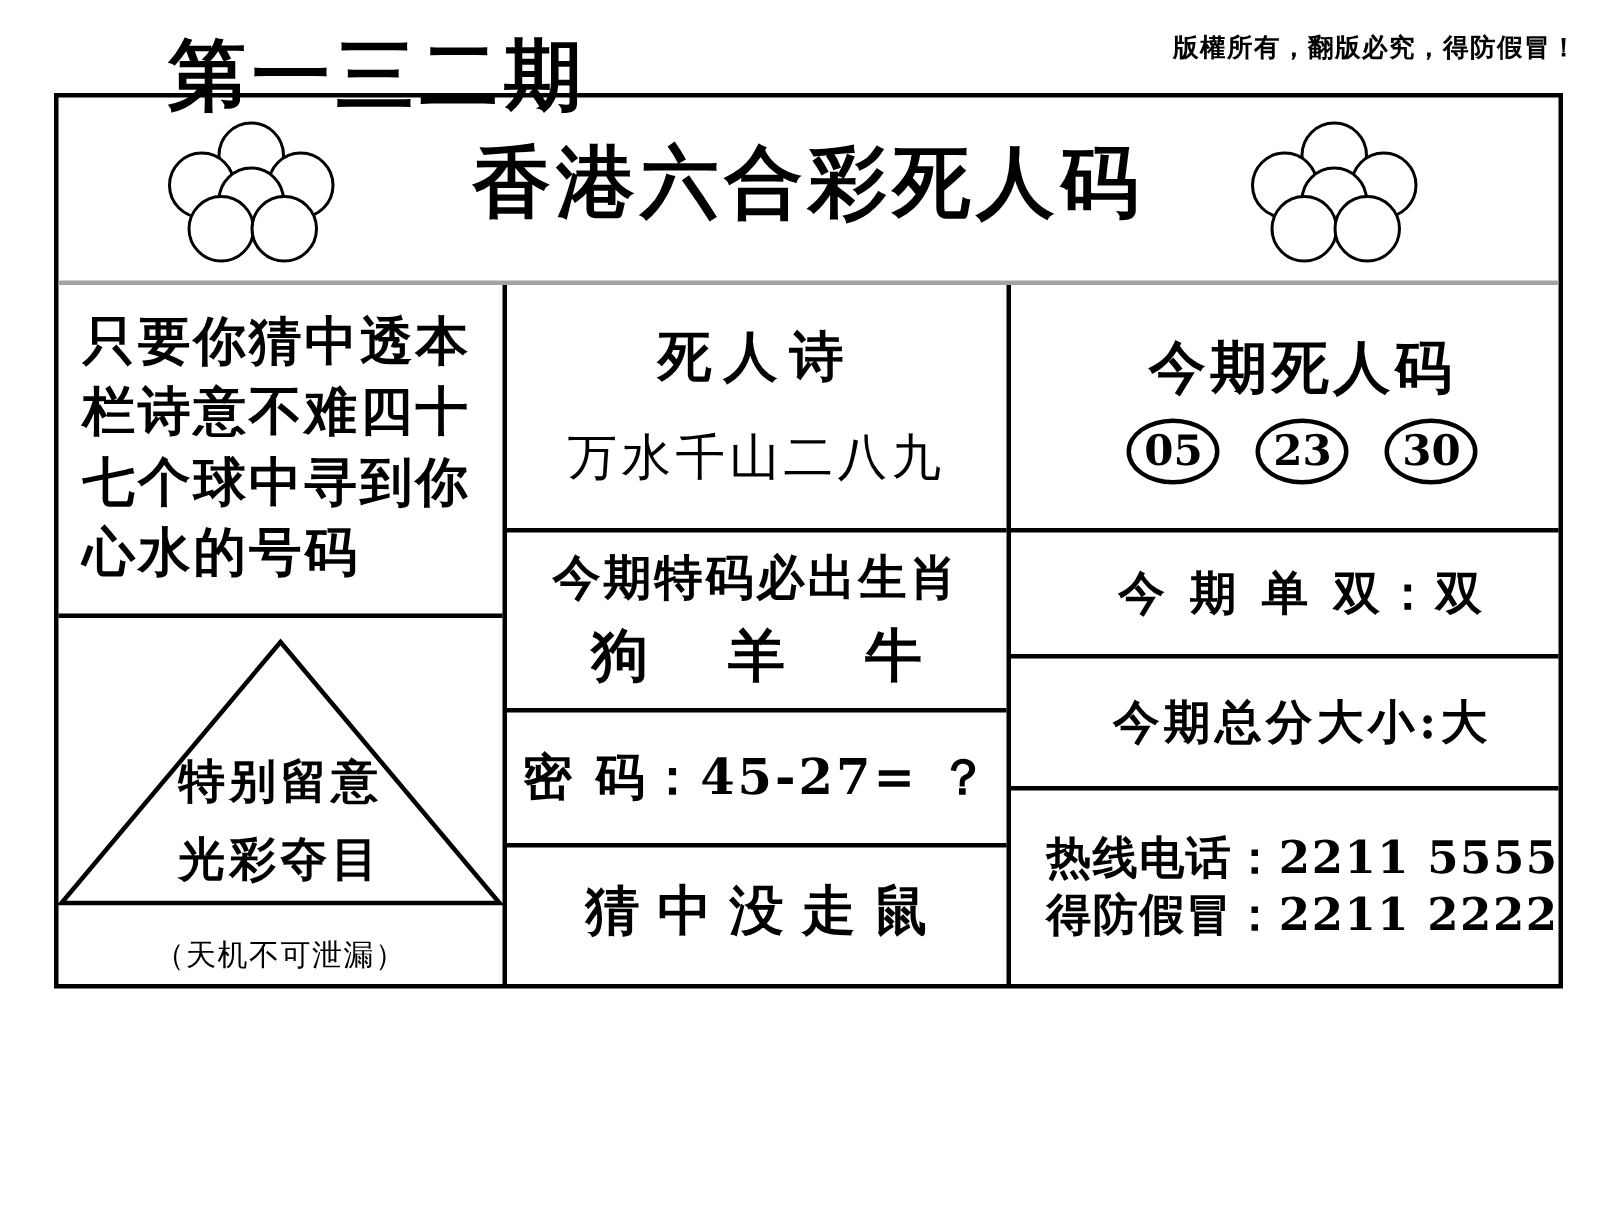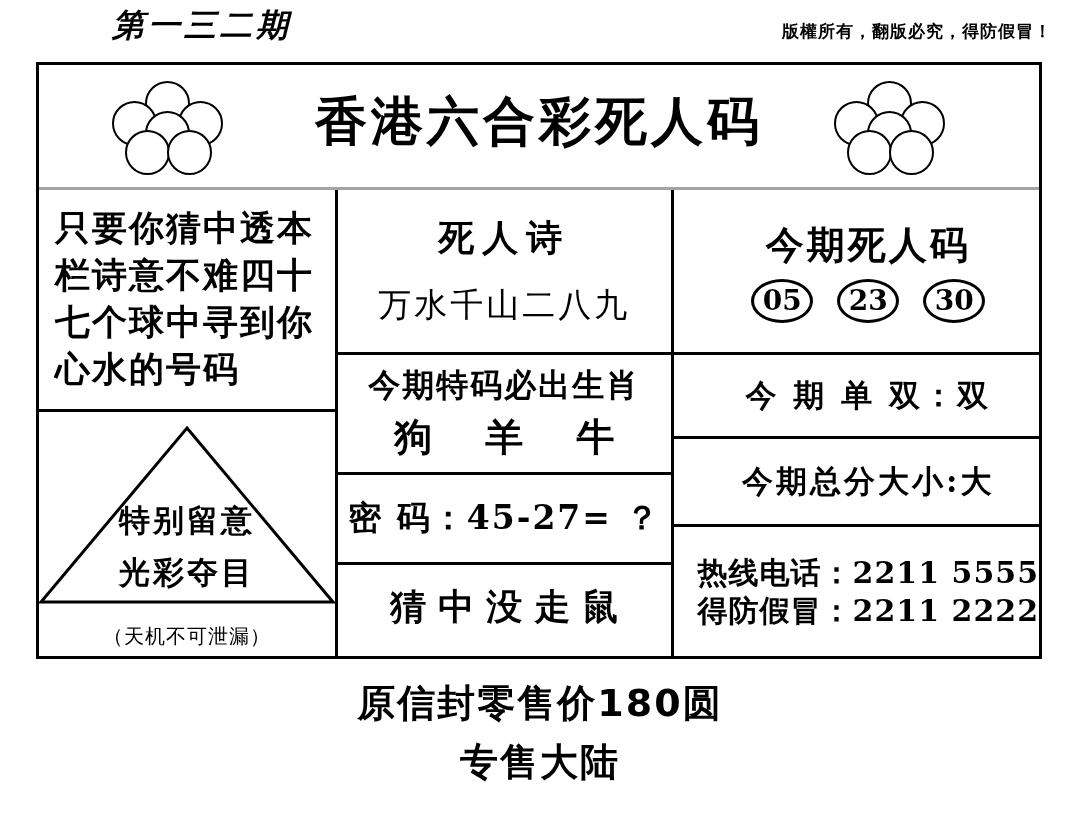--- a/index.html
+++ b/index.html
@@ -19,27 +19,26 @@
   .page {
     position: relative;
     width: 1080px;
     height: 815px;
   }
 
   
   .issue-title {
     position: absolute;
     left: 112px;
-    top: 4px;
-    font-size: 32px;
+    top: 16px;
+    font-size: 52px;
     font-weight: bold;
     letter-spacing: 4px;
     font-family: "DejaVu Serif", "Liberation Serif", serif;
     white-space: nowrap;
-    font-style: italic;
   }
   .copyright {
     position: absolute;
     right: 28px;
     top: 20px;
     font-size: 17px;
     font-weight: bold;
     letter-spacing: 1px;
     white-space: nowrap;
   }
@@ -377,18 +376,14 @@
           </div>
           <div class="phone">
             <span>得防假冒：</span><span>2211 2222</span>
           </div>
         </div>
       </div>
 
     </div>
   </div>
 
-  <div class="footer">
-    <div class="f1">原信封零售价180圆</div>
-    <div class="f2">专售大陆</div>
-  </div>
 
 </div>
 
 </body></html>

